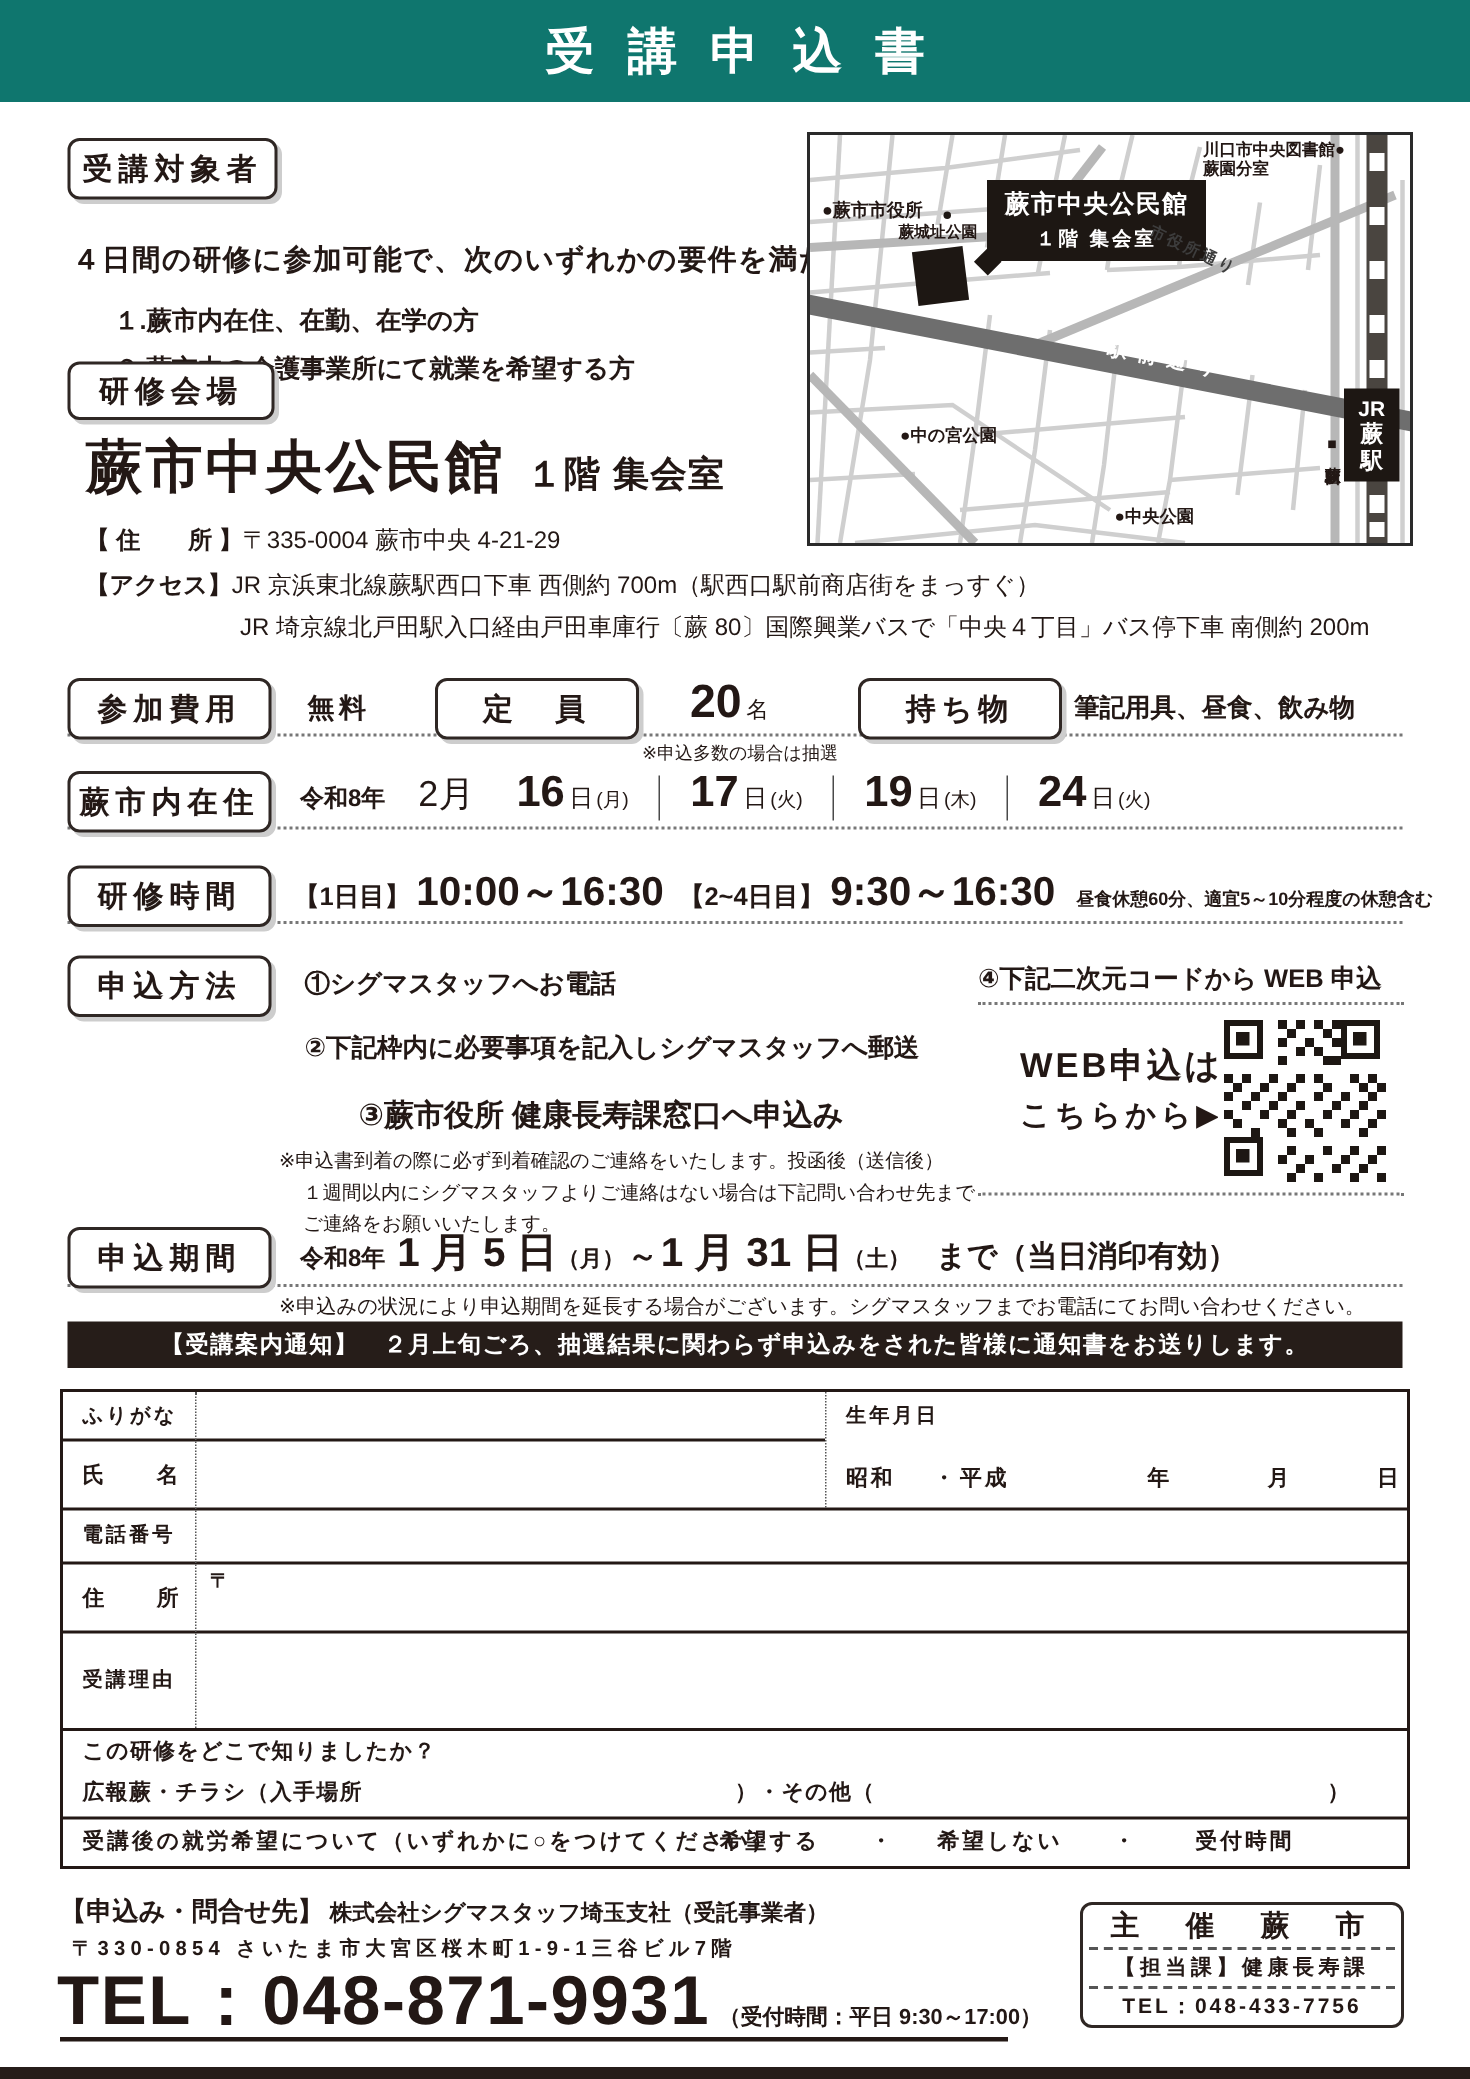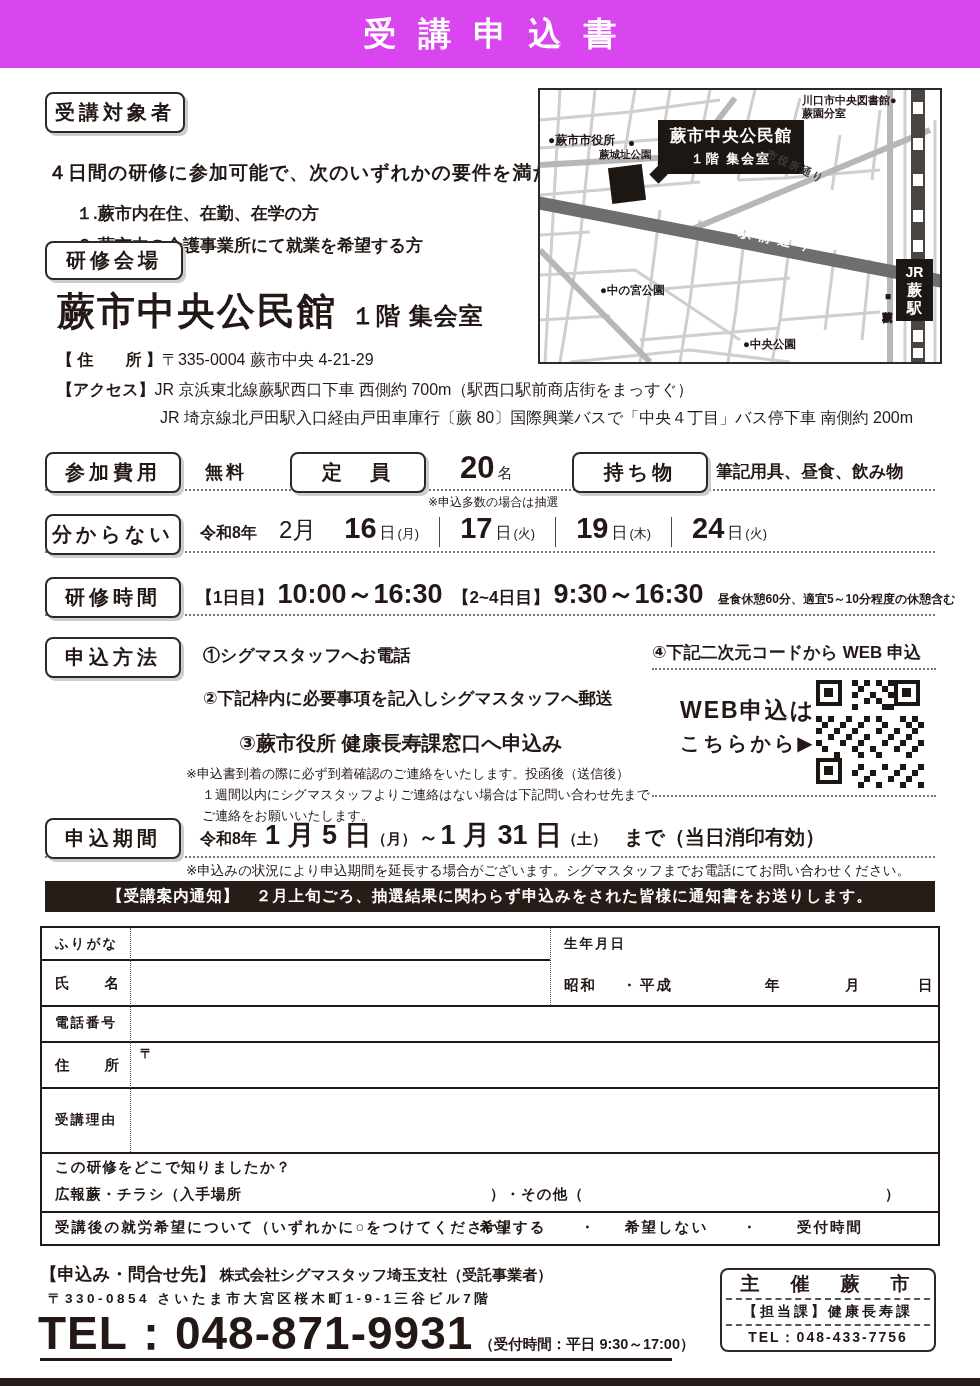--- a/index.html
+++ b/index.html
@@ -1,20 +1,20 @@
 <!DOCTYPE html>
 <html><head>
 <meta charset="utf-8">
 <style>
   html,body{margin:0;padding:0;background:#e8e8e8;}
   #page{position:relative;width:980px;height:1386px;background:#ffffff;overflow:hidden;
         font-family:"Liberation Sans","DejaVu Sans",sans-serif;color:#231815;}
   .abs{position:absolute;}
   
-  .topbar{left:0;top:0;width:980px;height:68px;background:#d946ef;display:flex;align-items:center;justify-content:center;}
+  .topbar{left:0;top:0;width:980px;height:68px;background:#0f766e;display:flex;align-items:center;justify-content:center;}
   .topbar .t{color:#fff;font-size:33px;font-weight:bold;letter-spacing:22px;text-indent:22px;}
   .bottombar{left:0;top:1378px;width:980px;height:8px;background:#261d19;}
   .noticebar{left:45px;top:881px;width:890px;height:31px;background:#261d19;color:#fff;
              display:flex;align-items:center;justify-content:center;font-size:15.5px;font-weight:bold;letter-spacing:1px;}
   
   .lbox{background:#fff;border:2.5px solid #2f2724;border-radius:8px;box-shadow:3px 3px 0 #cdcdcd;
         display:flex;align-items:center;justify-content:center;font-weight:bold;letter-spacing:4px;font-size:20px;z-index:3;}
   
   .dotl{border-bottom:2.5px dotted #777;height:0;z-index:1;}
   .dashline{border-bottom:2px dashed #555;height:0;}
@@ -168,21 +168,21 @@
     <span style="font-size:15px;margin-left:3px;">名</span>
   </div>
   <div class="abs lbox" style="left:572px;top:452px;width:132px;height:37px;">
     <span>持ち物</span>
   </div>
   <div class="abs" style="left:716px;top:460px;font-size:17px;font-weight:bold;">筆記用具、昼食、飲み物</div>
   <div class="abs" style="left:428px;top:494px;font-size:12px;">※申込多数の場合は抽選</div>
 
   <div class="abs dotl" style="left:45px;top:551px;width:890px;"></div>
   <div class="abs lbox" style="left:45px;top:514px;width:132px;height:37px;">
-    <span>分からない</span>
+    <span>蕨市内在住</span>
   </div>
   <div class="abs bl" style="left:200px;top:512px;height:40px;">
     <span style="font-size:16px;font-weight:bold;">令和8年</span>
     <span style="font-size:24px;font-weight:normal;margin-left:22px;">2月</span>
     <span style="font-size:29px;font-weight:bold;margin-left:28px;">16</span>
     <span style="font-size:16px;margin-left:3px;">日</span>
     <span style="font-size:13px;margin-left:2px;">(月)</span>
     <span class="vbar"></span>
     <span style="font-size:29px;font-weight:bold;">17</span>
     <span style="font-size:16px;margin-left:3px;">日</span>

